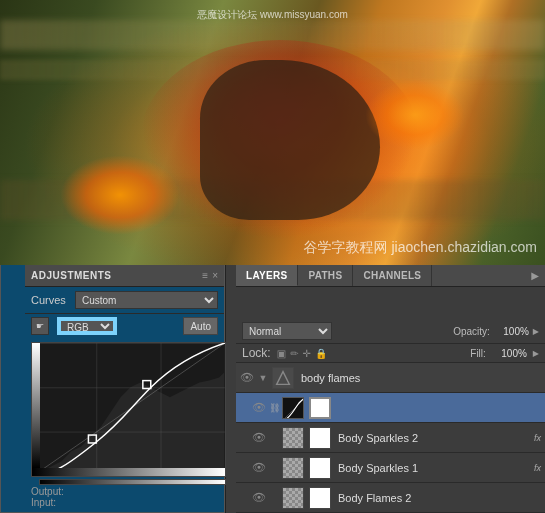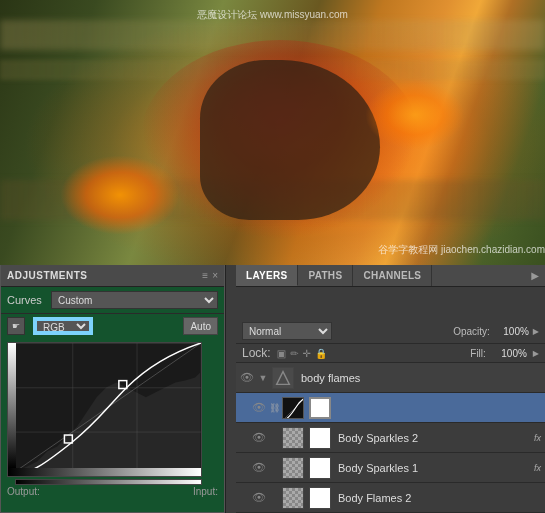--- a/index.html
+++ b/index.html
@@ -11,40 +11,41 @@
       height: 265px;
       background: linear-gradient(135deg, #2a3a1a 0%, #4a5a2a 20%, #6a7a3a 40%, #8a6a20 60%, #c08030 75%, #e0a040 85%, #3a5030 100%);
       position: relative;
       overflow: hidden;
     }
     .photo-watermark-top {
       position: absolute; top: 8px; left: 50%; transform: translateX(-50%);
       color: rgba(255,255,255,0.7); font-size: 10px; white-space: nowrap;
     }
     .photo-watermark-bottom {
-      position: absolute; bottom: 8px; right: 0;
-      color: rgba(255,255,255,0.7); font-size: 10px;
+      position: absolute; bottom: 8px; right: 8px;
+      color: rgba(255,255,255,0.7); font-size: 14px;
     }
 
     
     .panels-area {
       display: flex;
       width: 545px;
       height: 248px;
       background: #3c3c3c;
     }
 
     
     .adjustments-panel {
       width: 225px;
       height: 248px;
-      background: #14532d;
+      background: #0c4a6e;
       border: 1px solid #555;
       border-top: none;
       flex-shrink: 0;
+      padding-left: 24px;
     }
     .adj-header {
       background: #4a4a4a;
       padding: 3px 6px;
       display: flex;
       align-items: center;
       justify-content: space-between;
       border-bottom: 1px solid #222;
       height: 22px;
     }
@@ -106,20 +107,21 @@
       opacity: 0.3;
     }
     
     .curves-svg {
       position: absolute; inset: 0;
     }
 
     .adj-output-input {
       display: flex; justify-content: space-between; padding: 0 6px;
       margin-top: 2px;
+      flex-direction: column;
     }
     .adj-oi-label { font-size: 10px; color: #999; }
 
     
     .layers-panel {
       flex: 1;
       height: 248px;
       background: #3c3c3c;
       border-left: 1px solid #222;
       border-top: none;

